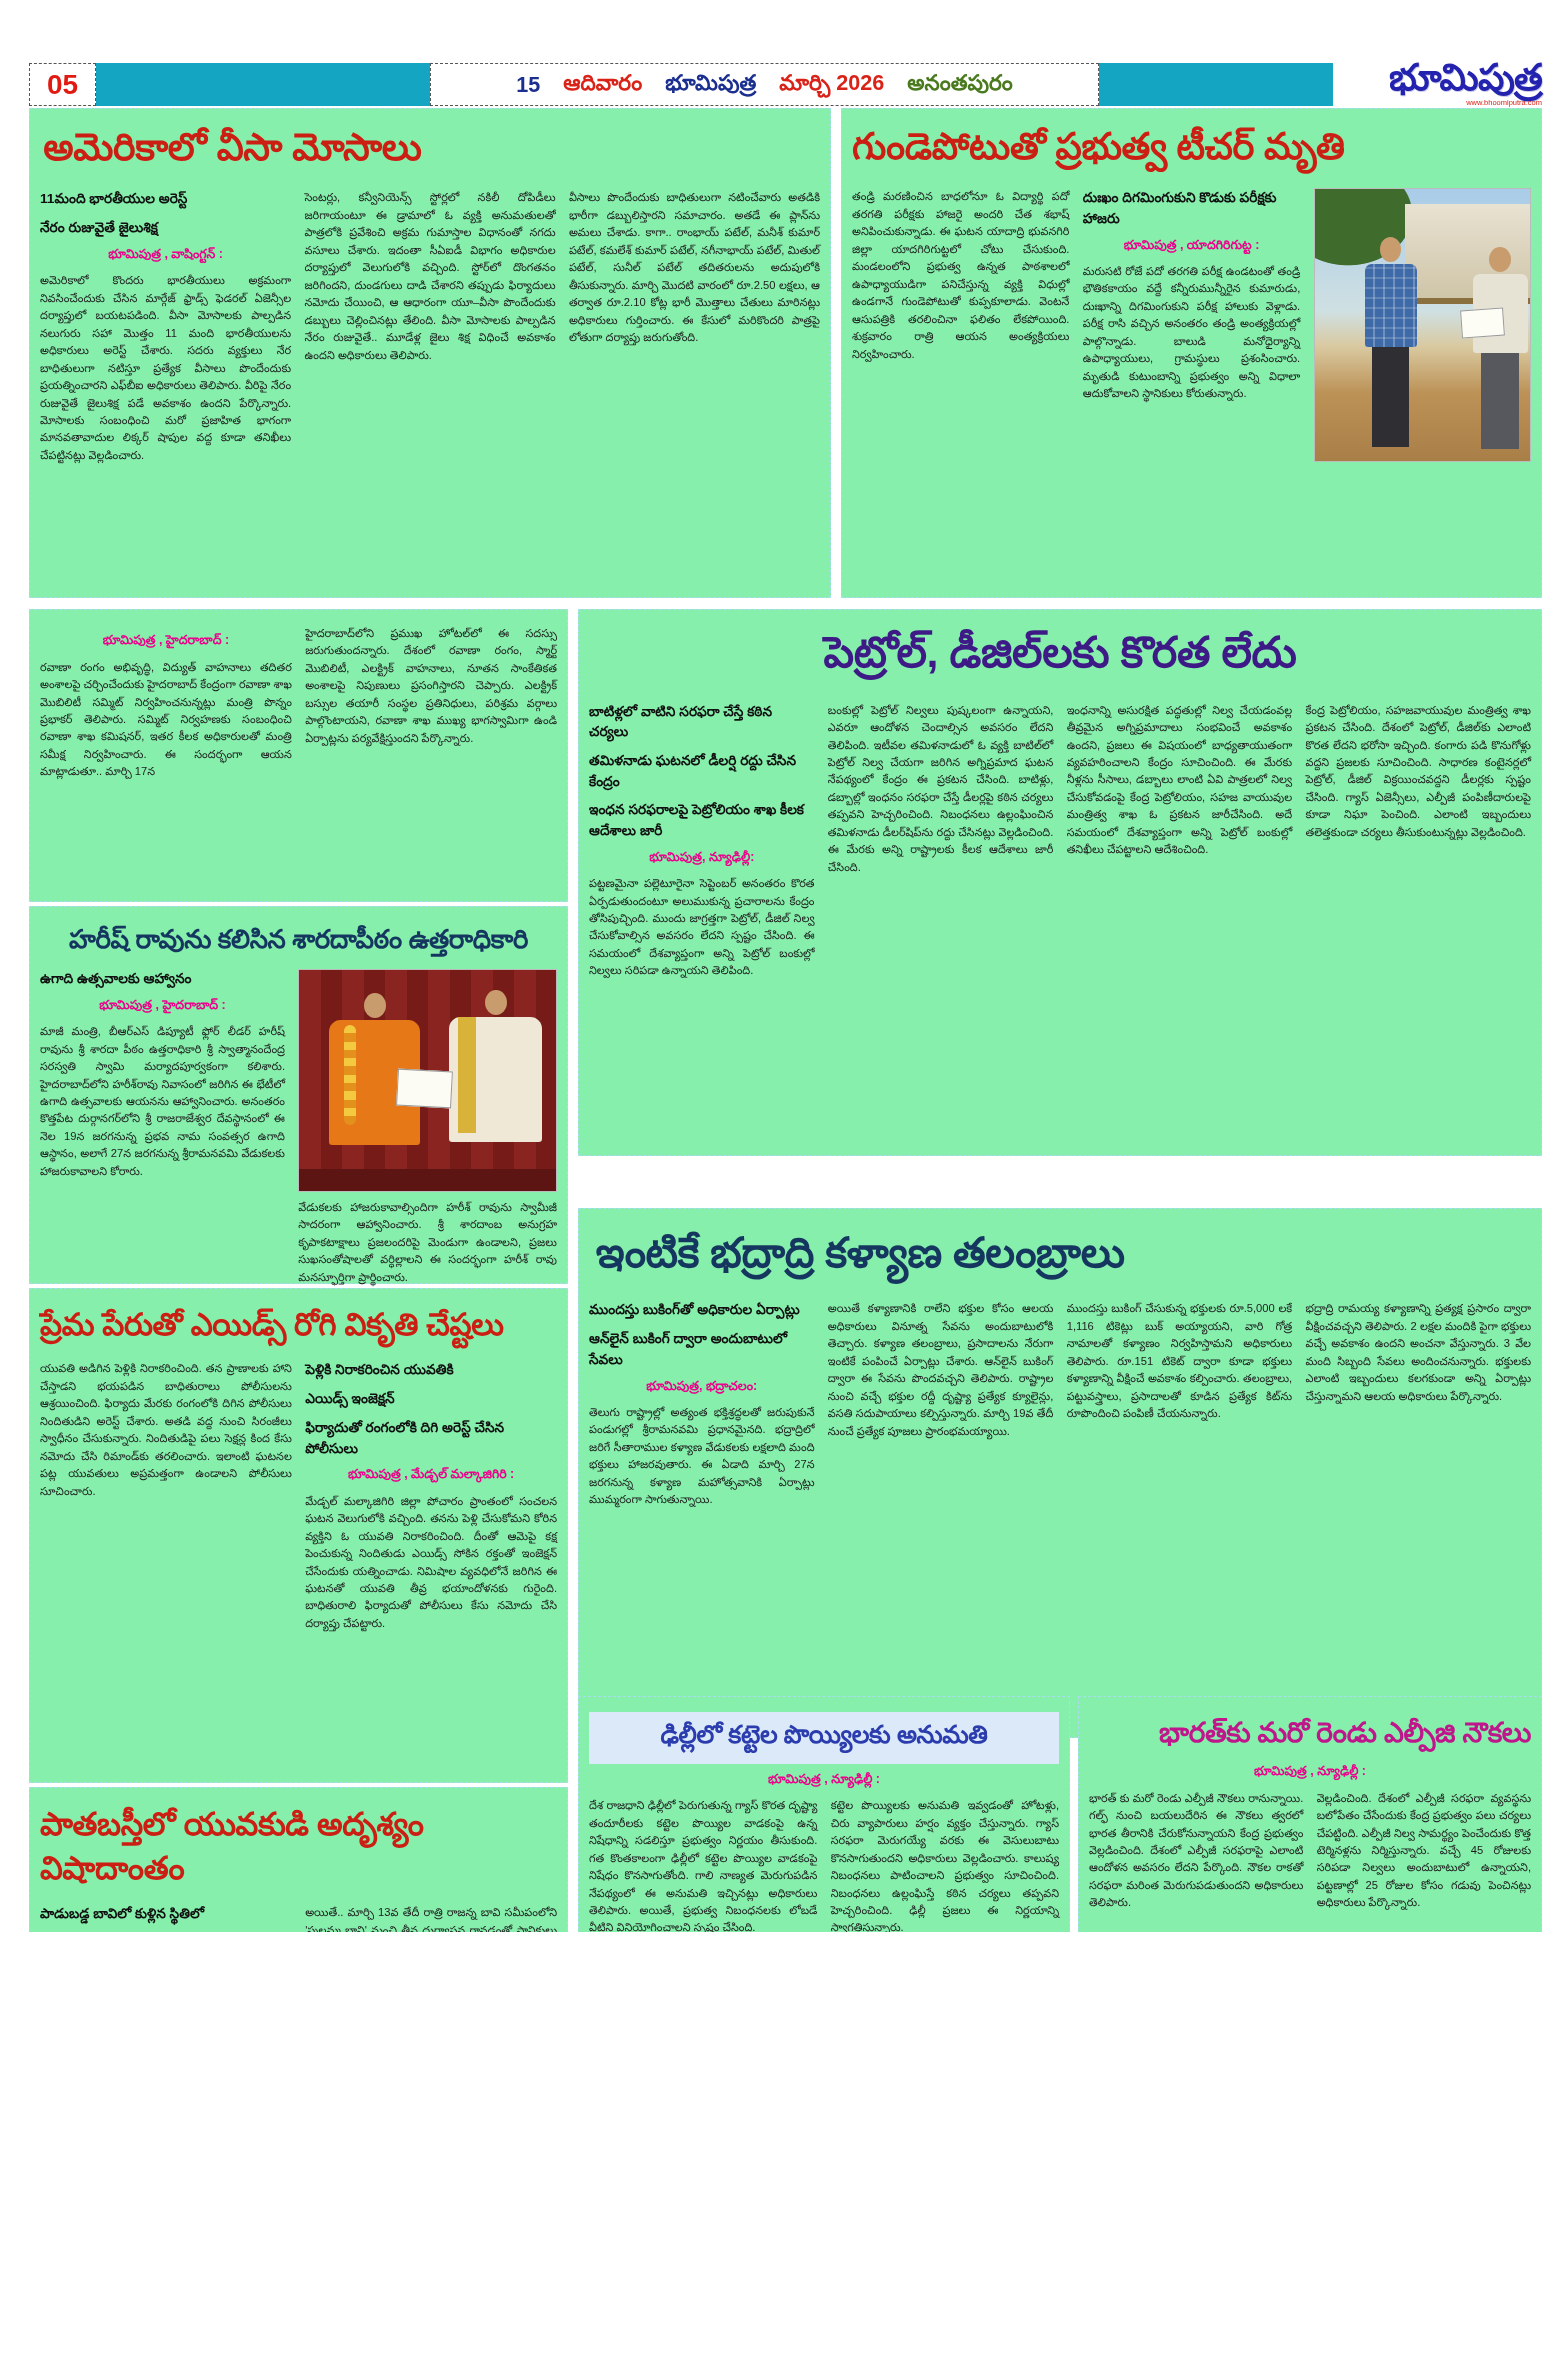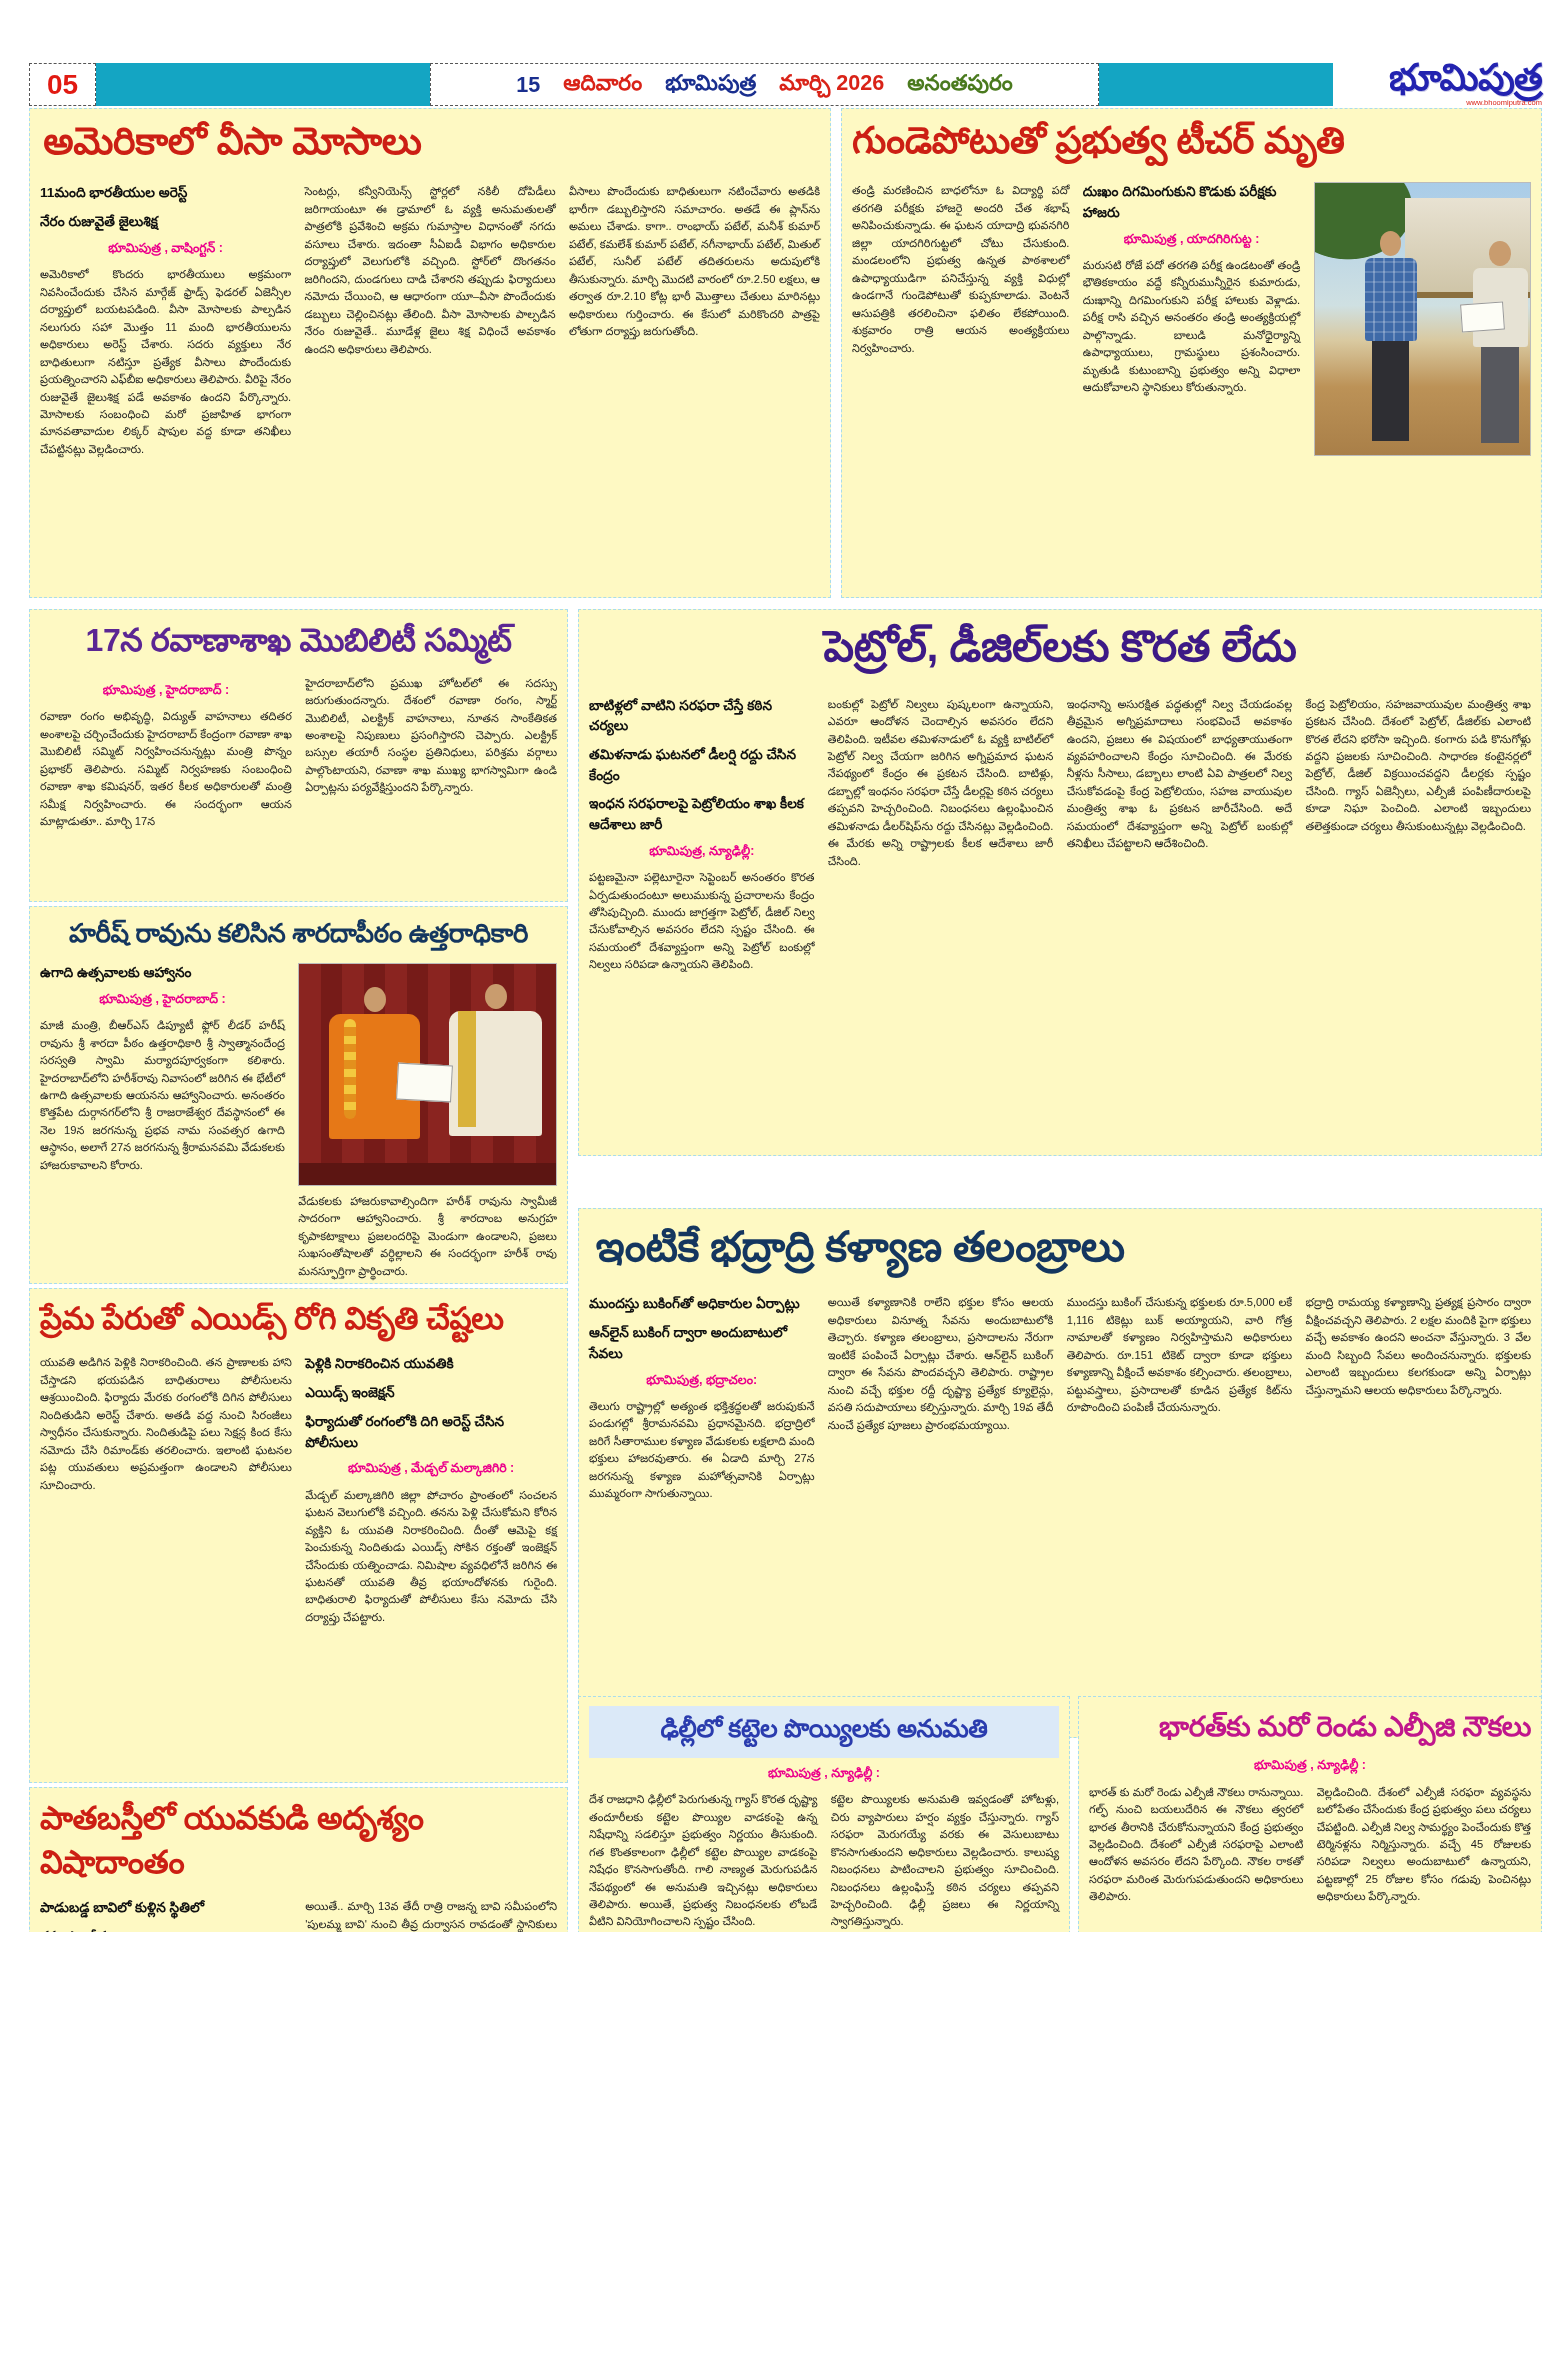--- a/index.html
+++ b/index.html
@@ -18,21 +18,21 @@
     border: 1.7px dashed #555; background: #fff; display: flex; align-items: center;
     justify-content: center; gap: 23px; font-weight: bold; font-size: 21.6px; }
   .d-navy { color: #1a2f8f; } .d-red { color: #d92318; } .d-green { color: #4a7a1e; }
   .masthead { position: absolute; left: 1333px; top: 52px; width: 209px; height: 55px;
     display: flex; flex-direction: column; align-items: flex-end; justify-content: flex-end; }
   .masthead-title { color: #2323b0; font-size: 37px; font-weight: bold; line-height: 1;
     text-shadow: 0.8px 0.8px 0 #c9c9e8; letter-spacing: -0.8px; }
   .masthead-web { color: #d92318; font-size: 7.5px; margin-top: 1.7px; }
 
   
-  .art { position: absolute; border: 1.7px dashed #a9dcec; background: #fef9c3; padding: 9px 10px; }
+  .art { position: absolute; border: 1.7px dashed #a9dcec; background: #86efac; padding: 15px 10px; }
   .cols { display: flex; gap: 13.3px; align-items: flex-start; }
   .col { flex: 1; min-width: 0; }
   .body-text { font-size: 11.2px; line-height: 1.56; text-align: justify; color: #1c1c1c; }
   .byline { color: #ec008c; font-weight: bold; font-size: 12.5px; text-align: center; margin: 8.3px 0; }
   .subhead { font-weight: bold; color: #101010; font-size: 13.7px; line-height: 1.5; margin-bottom: 8.3px; }
 
   
   .h-red { color: #cc1f14; }
   .h-navy { color: #14365f; }
   .h-purple { color: #5b2693; }
@@ -168,21 +168,20 @@
                 <div class="p2-cert"></div>
               </div>
               <div class="p2-legs"></div>
           </div>
         </div>
       </div>
     </div>
   </section>
 
   <section class="art art-summit">
-    <h1 class="headline h-purple hl-summit">17న రవాణాశాఖ మొబిలిటీ సమ్మిట్</h1>
     <div class="cols">
       <div class="col">
         <div class="byline">భూమిపుత్ర , హైదరాబాద్ :</div>
         <p class="body-text">రవాణా రంగం అభివృద్ధి, విద్యుత్ వాహనాలు తదితర అంశాలపై చర్చించేందుకు హైదరాబాద్ కేంద్రంగా రవాణా శాఖ మొబిలిటీ సమ్మిట్ నిర్వహించనున్నట్లు మంత్రి పొన్నం ప్రభాకర్ తెలిపారు. సమ్మిట్ నిర్వహణకు సంబంధించి రవాణా శాఖ కమిషనర్, ఇతర కీలక అధికారులతో మంత్రి సమీక్ష నిర్వహించారు. ఈ సందర్భంగా ఆయన మాట్లాడుతూ.. మార్చి 17న</p>
       </div>
       <div class="col">
         <p class="body-text">హైదరాబాద్‌లోని ప్రముఖ హోటల్‌లో ఈ సదస్సు జరుగుతుందన్నారు. దేశంలో రవాణా రంగం, స్మార్ట్ మొబిలిటీ, ఎలక్ట్రిక్ వాహనాలు, నూతన సాంకేతికత అంశాలపై నిపుణులు ప్రసంగిస్తారని చెప్పారు. ఎలక్ట్రిక్ బస్సుల తయారీ సంస్థల ప్రతినిధులు, పరిశ్రమ వర్గాలు పాల్గొంటాయని, రవాణా శాఖ ముఖ్య భాగస్వామిగా ఉండి ఏర్పాట్లను పర్యవేక్షిస్తుందని పేర్కొన్నారు.</p>
       </div>
     </div>
   </section>

